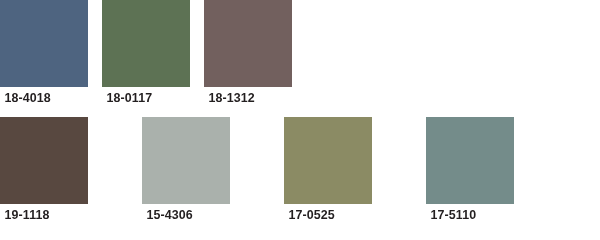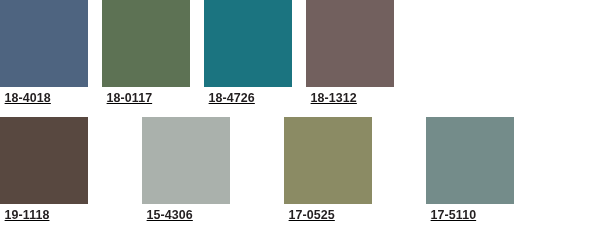--- a/index.html
+++ b/index.html
@@ -18,21 +18,20 @@
     height: 228px;
     box-sizing: border-box;
     display: flex;
     flex-direction: column;
     background: #ffffff;
   }
   .palette-row {
     display: flex;
     flex-direction: row;
     width: 600px;
-    text-decoration: underline;
   }
   .palette-row.row-1 { height: 110px; }
   .palette-row.row-2 { height: 118px; padding-top: 8px; gap: 40px; }
   .swatch-cell {
     width: 88px;
     margin-right: 14px;
     display: flex;
     flex-direction: column;
   }
   .swatch-cell:last-child { margin-right: 0; }
@@ -66,24 +65,20 @@
       <div class="swatch-chip" style="background-color: rgb(78, 100, 128);"></div>
       <div class="swatch-label" style="color: rgb(35, 31, 32);">18-4018</div>
     </div>
 
 
     <div class="swatch-cell">
       <div class="swatch-chip" style="background-color: rgb(93, 114, 84);"></div>
       <div class="swatch-label" style="color: rgb(35, 31, 32);">18-0117</div>
     </div>
 
-    <div class="swatch-cell">
-      <div class="swatch-chip" style="background-color: rgb(27, 116, 128);"></div>
-      <div class="swatch-label" style="color: rgb(35, 31, 32);">18-4726</div>
-    </div>
 
     <div class="swatch-cell">
       <div class="swatch-chip" style="background-color: rgb(114, 96, 94);"></div>
       <div class="swatch-label" style="color: rgb(35, 31, 32);">18-1312</div>
     </div>
 
 
   </div>
 
   <div class="palette-row row-2">

